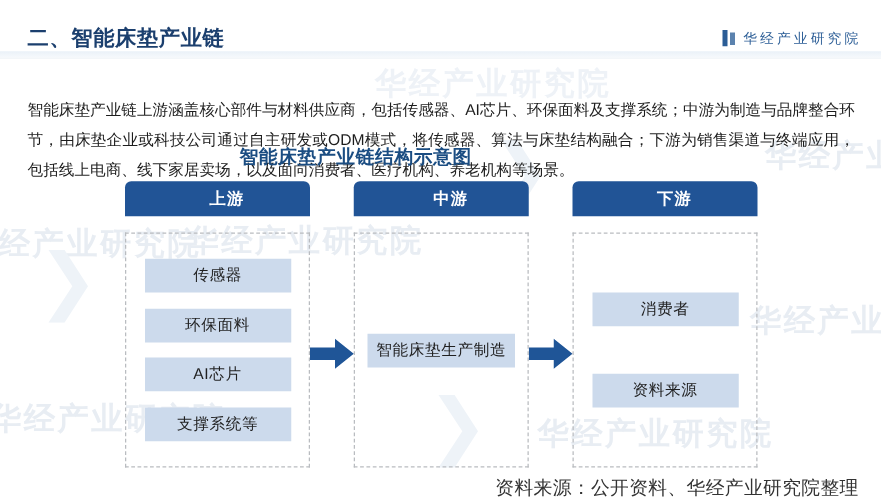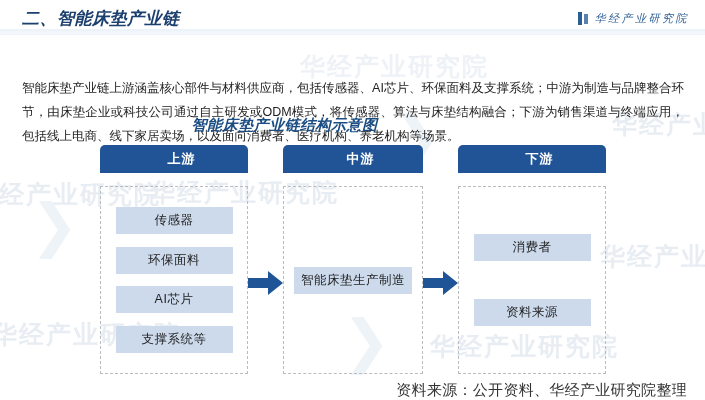--- a/index.html
+++ b/index.html
@@ -36,23 +36,22 @@
   .wm-chev {
     position: absolute; z-index: 0; pointer-events: none; user-select: none;
     color: #eef3f8; font-size: 58px; font-weight: 700; line-height: 1;
   }
   .wmc-1 { left: 342px; top: 312px; }
   .wmc-2 { left: 392px; top: 108px; }
   .wmc-3 { left: 30px;  top: 196px; }
 
   
   .header {
-    position: absolute; left: 0; top: 0; width: 705px; height: 34px;
+    position: absolute; left: 0; top: 12px; width: 705px; height: 34px;
     z-index: 3;
-    font-style: italic;
   }
   .header-title {
     position: absolute; left: 22px; top: 7px;
     font-size: 17px; font-weight: 700; color: #1b3f6e;
     letter-spacing: 0.5px;
   }
   .brand {
     position: absolute; right: 16px; top: 11px;
     display: flex; align-items: center; gap: 6px;
   }
@@ -82,21 +81,21 @@
     position: absolute; left: 22px; top: 40px; width: 662px;
     font-size: 12.5px; line-height: 24px; color: #1d1d1d;
     text-align: justify; z-index: 2; margin-top: 36px;
   }
 
   
   .chart-title {
     position: absolute; left: 0; top: 116px; width: 569px;
     text-align: center;
     font-size: 15px; font-weight: 700; color: #1b4d82;
-    letter-spacing: 0.5px; z-index: 2; font-style: italic;
+    letter-spacing: 0.5px; z-index: 2;
   }
 
   .diagram {
     position: absolute; left: 0; top: 145px; width: 705px; height: 235px;
     z-index: 2;
   }
 
   .col { position: absolute; top: 0; }
   .col-up   { left: 100px;  width: 148px; }
   .col-mid  { left: 283px;  width: 140px; }

